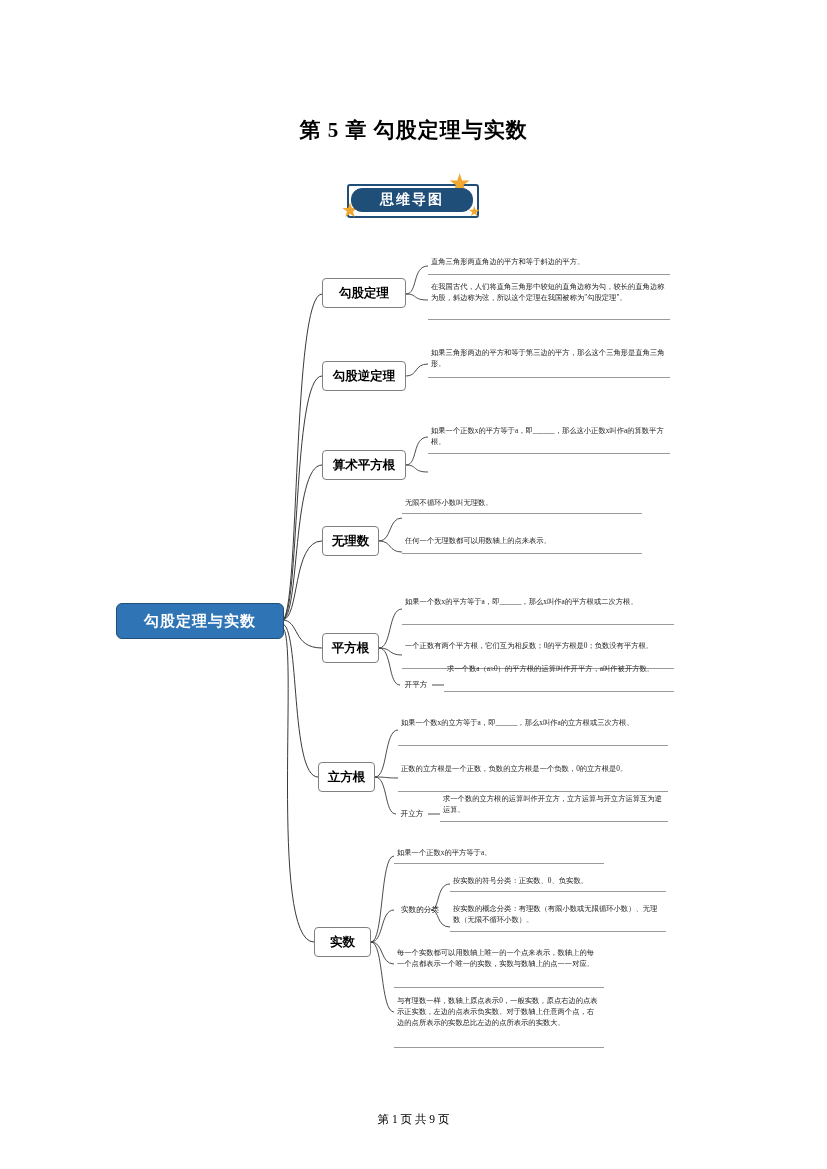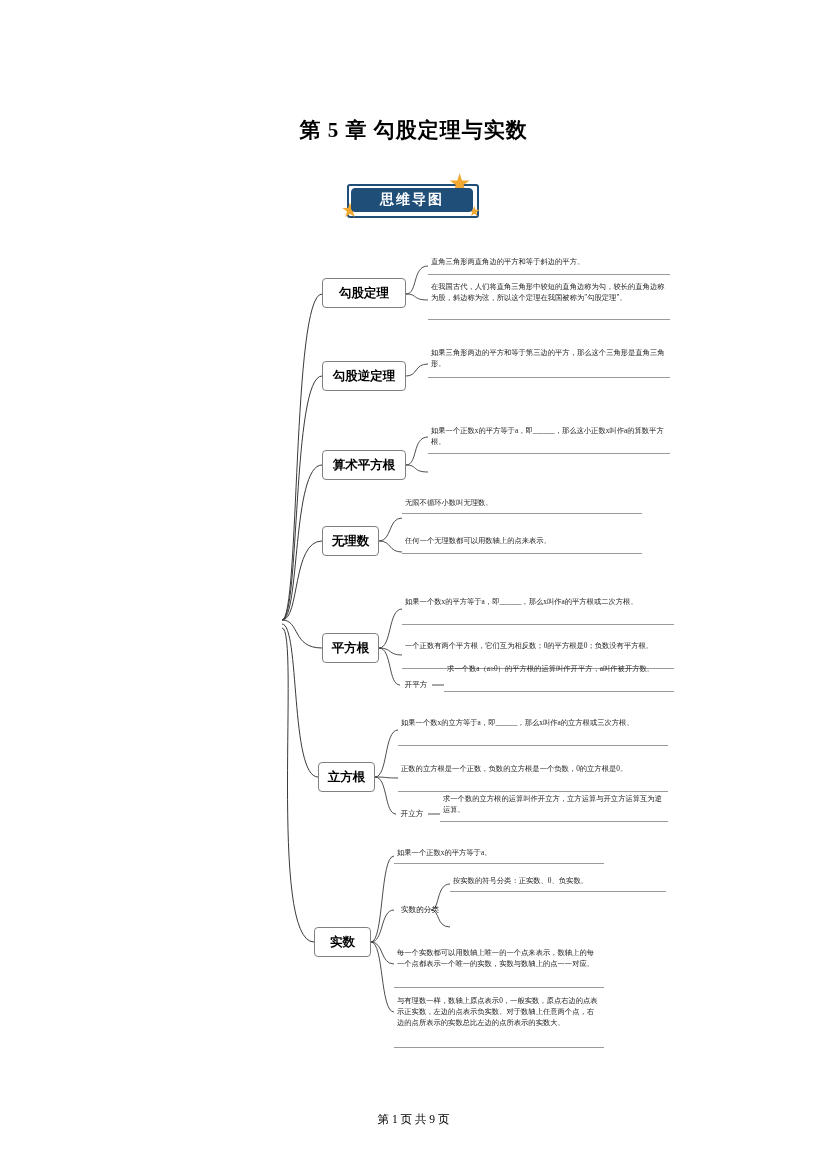--- a/index.html
+++ b/index.html
@@ -51,21 +51,21 @@
     border-radius: 3px;
   }
   .banner-inner {
     position: absolute;
     left: 16px;
     top: 18px;
     width: 120px;
     height: 22px;
     background: #1f4e79;
     border: 1px solid #1f4e79;
-    border-radius: 4px;
+    border-radius: 11px;
     color: #ffffff;
     font-family: "Liberation Serif", serif;
     font-size: 14px;
     font-weight: bold;
     letter-spacing: 2px;
     text-align: center;
     line-height: 22px;
   }
   .star {
     position: absolute;
@@ -206,20 +206,21 @@
 
       <path d="M371 930 C 384 930, 380 844, 394 844"></path>
       <path d="M371 930 C 384 930, 380 898, 394 898"></path>
       <path d="M431 898 C 440 898, 436 872, 450 872"></path>
       <path d="M431 898 C 440 898, 436 915, 450 915"></path>
       <path d="M371 930 C 384 930, 380 952, 394 952"></path>
       <path d="M371 930 C 384 930, 380 1000, 394 1000"></path>
     </g>
   </svg>
 
+  <div class="root-node">勾股定理与实数</div>
 
   <div class="l1" style="left:322px; top:266px; width:84px; height:30px;">勾股定理</div>
   <div class="leaf uline" style="left:428px; top:243px; width:242px; height:20px;">直角三角形两直角边的平方和等于斜边的平方。</div>
   <div class="leaf uline" style="left:428px; top:268px; width:242px; height:40px;">在我国古代，人们将直角三角形中较短的直角边称为勾，较长的直角边称为股，斜边称为弦，所以这个定理在我国被称为"勾股定理"。</div>
 
   <div class="l1" style="left:322px; top:349px; width:84px; height:30px;">勾股逆定理</div>
   <div class="leaf uline" style="left:428px; top:334px; width:242px; height:32px;">如果三角形两边的平方和等于第三边的平方，那么这个三角形是直角三角形。</div>
 
   <div class="l1" style="left:322px; top:438px; width:84px; height:30px;">算术平方根</div>
   <div class="leaf uline" style="left:428px; top:412px; width:242px; height:30px;">如果一个正数x的平方等于a，即______，那么这小正数x叫作a的算数平方根。</div>
@@ -237,17 +238,18 @@
   <div class="l1" style="left:318px; top:750px; width:57px; height:30px;">立方根</div>
   <div class="leaf uline" style="left:398px; top:704px; width:270px; height:30px;">如果一个数x的立方等于a，即______，那么x叫作a的立方根或三次方根。</div>
   <div class="leaf uline" style="left:398px; top:750px; width:270px; height:30px;">正数的立方根是一个正数，负数的立方根是一个负数，0的立方根是0。</div>
   <div class="sublabel" style="left:396px; top:790px; width:32px; height:24px;">开立方</div>
   <div class="leaf uline" style="left:440px; top:780px; width:228px; height:30px;">求一个数的立方根的运算叫作开立方，立方运算与开立方运算互为逆运算。</div>
 
   <div class="l1" style="left:314px; top:915px; width:57px; height:30px;">实数</div>
   <div class="leaf uline" style="left:394px; top:834px; width:210px; height:18px;">如果一个正数x的平方等于a。</div>
   <div class="sublabel" style="left:394px; top:886px; width:52px; height:24px;">实数的分类</div>
   <div class="leaf uline" style="left:450px; top:862px; width:216px; height:18px;">按实数的符号分类：正实数、0、负实数。</div>
+  <div class="leaf uline" style="left:450px; top:890px; width:216px; height:30px;">按实数的概念分类：有理数（有限小数或无限循环小数）、无理数（无限不循环小数）。</div>
   <div class="leaf uline" style="left:394px; top:934px; width:210px; height:42px;">每一个实数都可以用数轴上唯一的一个点来表示，数轴上的每一个点都表示一个唯一的实数，实数与数轴上的点一一对应。</div>
   <div class="leaf uline" style="left:394px; top:982px; width:210px; height:54px;">与有理数一样，数轴上原点表示0，一般实数，原点右边的点表示正实数，左边的点表示负实数。对于数轴上任意两个点，右边的点所表示的实数总比左边的点所表示的实数大。</div>
 
   <div class="footer">第 1 页 共 9 页</div>
 </div>
 
 </body></html>

